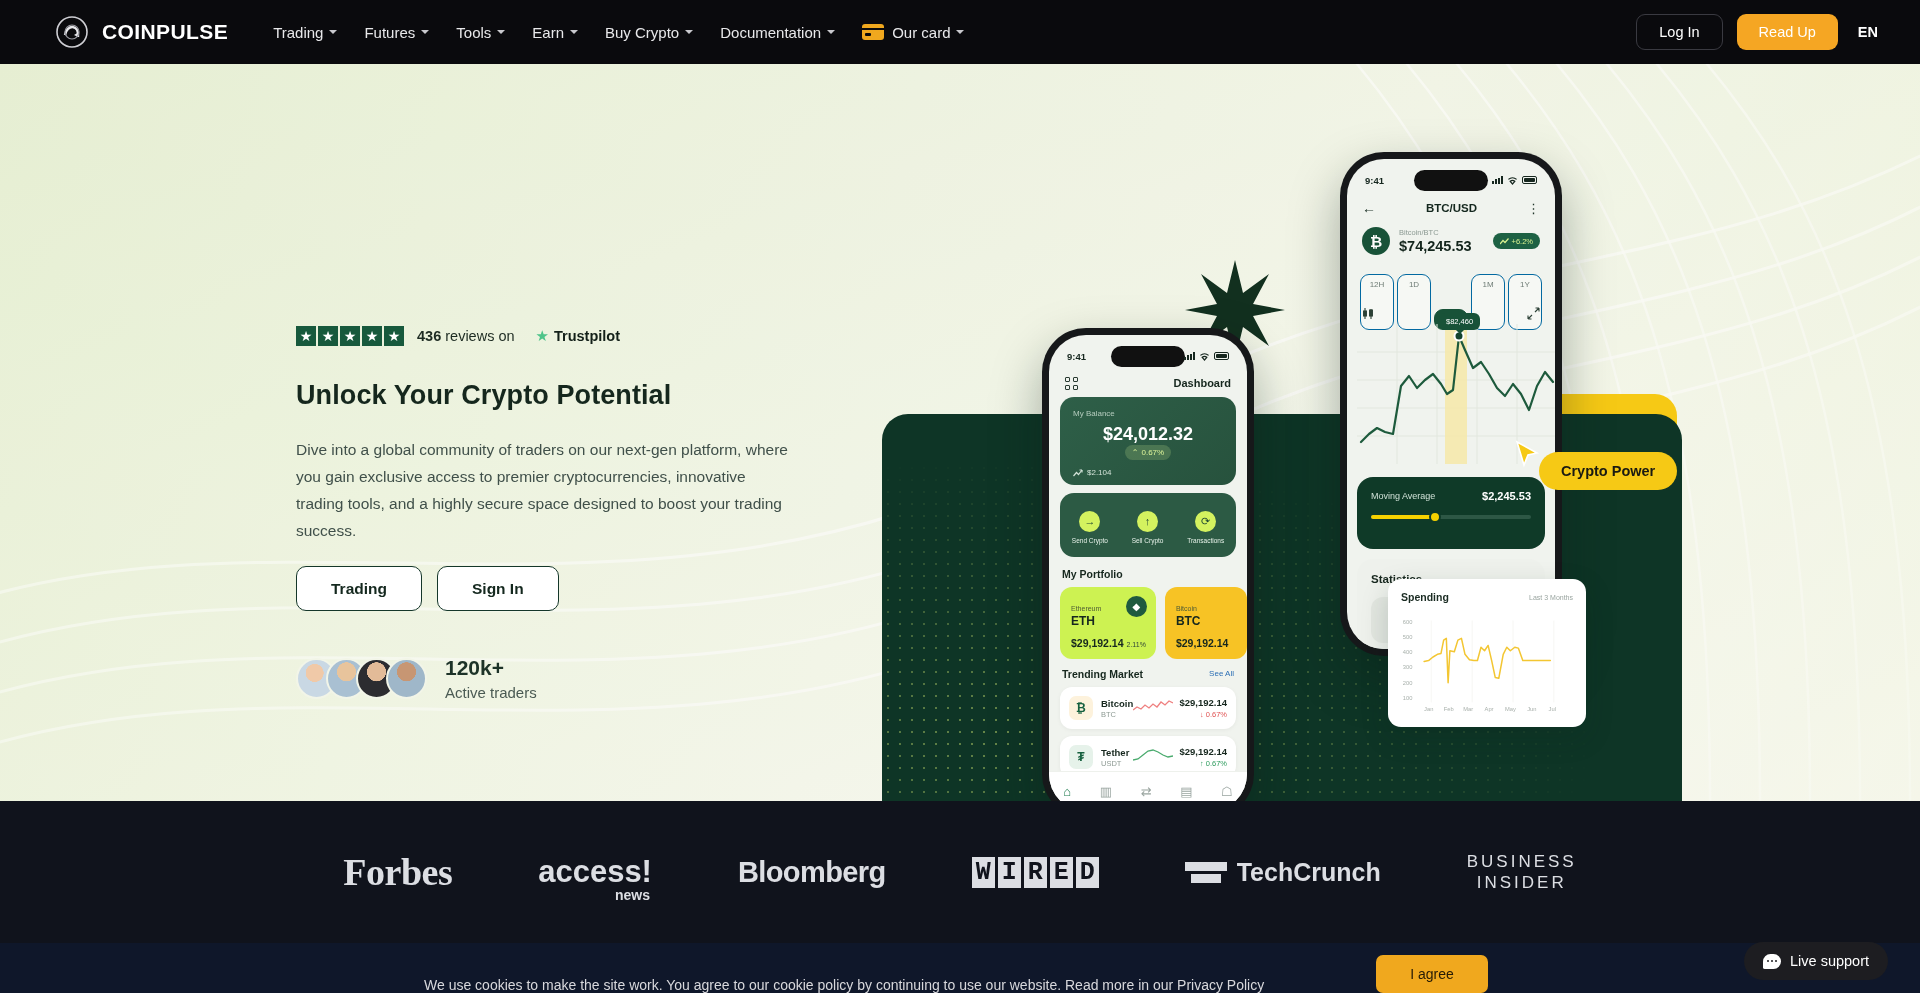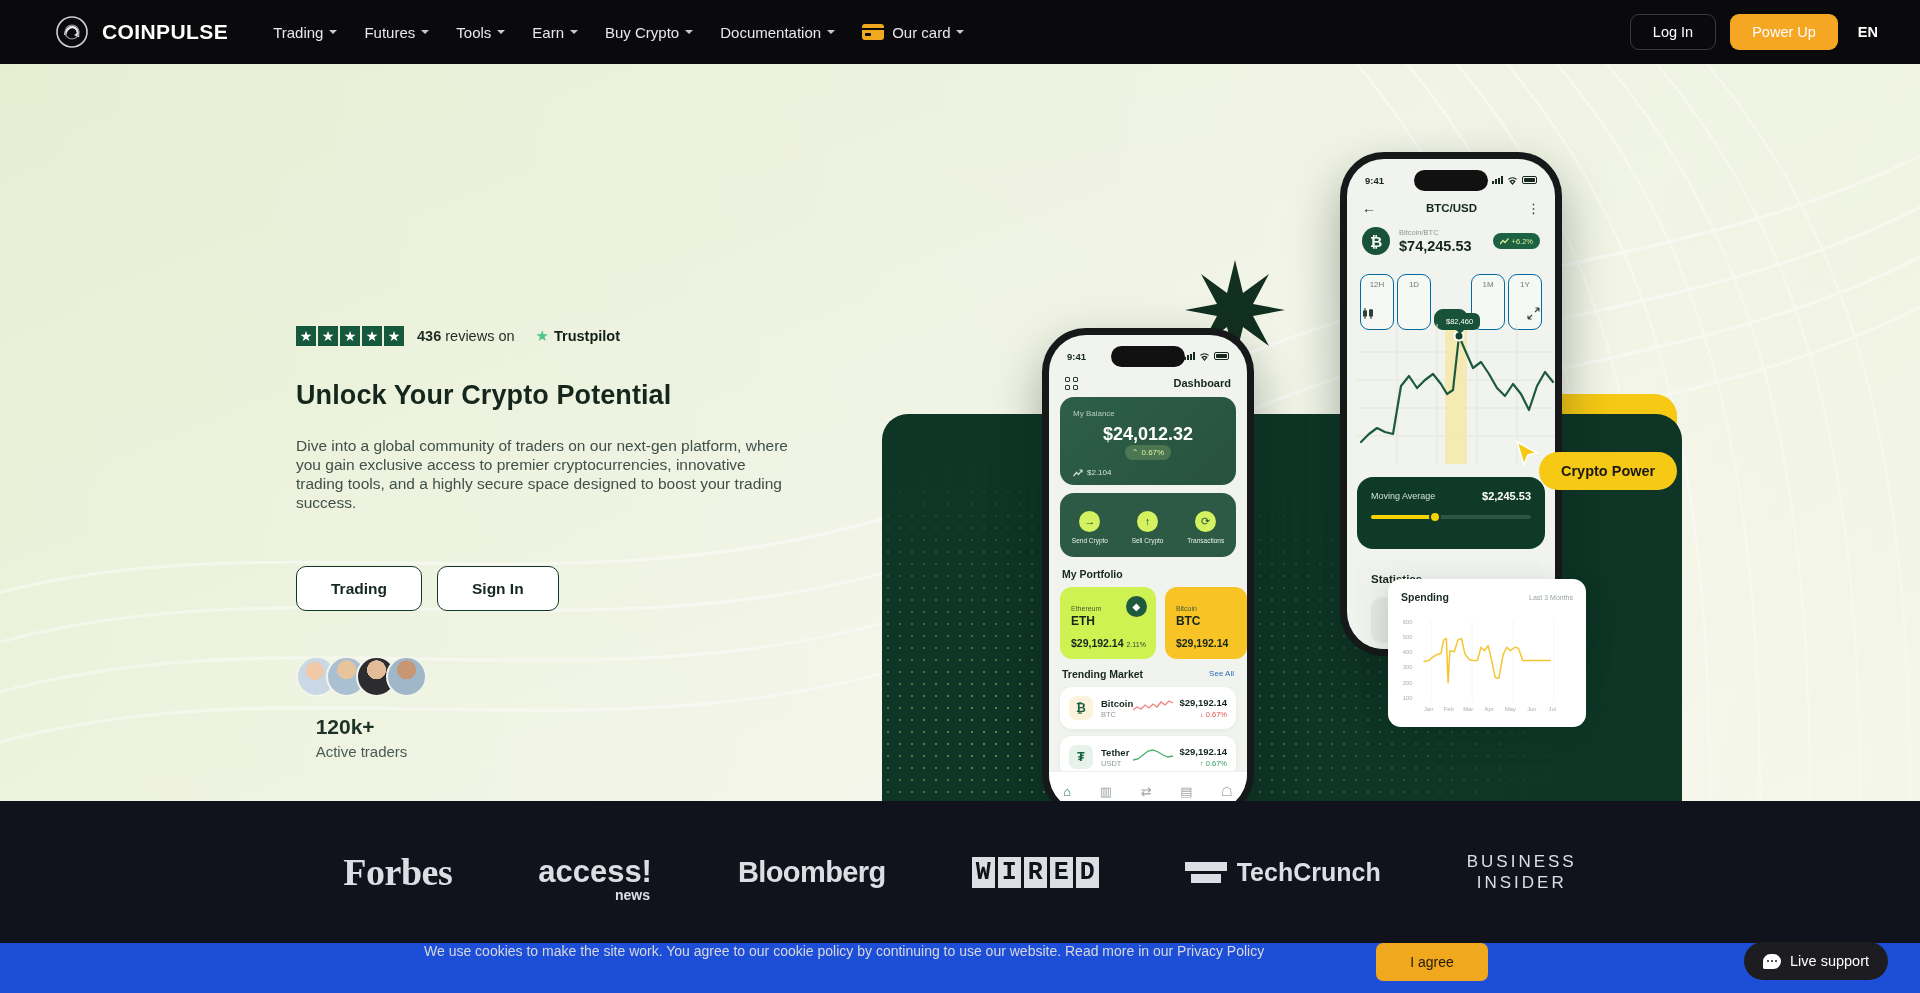--- a/index.html
+++ b/index.html
@@ -43,26 +43,26 @@
   .stars { display: flex; gap: 2px; }
   .star-box { width: 20px; height: 20px; background: #17593c; display: flex; align-items: center; justify-content: center; }
   .star-glyph { color: #fff; font-size: 14px; line-height: 1; }
   .tp-text { font-size: 14.5px; color: #1d2b22; }
   .tp-text b { font-weight: 700; }
   .tp-brand { display: flex; align-items: center; gap: 5px; margin-left: 8px; }
   .tp-brand-star { color: #4fc48a; font-size: 15px; }
   .tp-brand-name { font-size: 14.5px; font-weight: 700; color: #132019; }
 
   .hero-title { position: absolute; left: 296px; top: 316px; font-size: 27px; font-weight: 700; color: #15271d; letter-spacing: .1px; }
-  .hero-body { position: absolute; left: 296px; top: 372px; width: 500px; font-size: 15.5px; line-height: 19px; color: #40504a; }
+  .hero-body { position: absolute; left: 296px; top: 372px; width: 500px; font-size: 15.5px; line-height: 27px; color: #40504a; }
 
   .hero-btns { position: absolute; left: 296px; top: 502px; display: flex; gap: 15px; }
   .btn-hero { background: #fff; border: 1px solid #15372a; color: #14281e; font-size: 15.5px; font-weight: 700; padding: 0 34px; height: 45px; border-radius: 10px; cursor: pointer; font-family: inherit; }
 
-  .traders { position: absolute; left: 296px; top: 592px; display: flex; align-items: center; gap: 18px; flex-direction: column; }
+  .traders { position: absolute; left: 296px; top: 592px; display: flex; align-items: center; gap: 18px; }
   .avatars { display: flex; }
   .avatar { width: 41px; height: 41px; border-radius: 50%; border: 2px solid #f2f5e8; margin-left: -11px; background-size: cover; }
   .avatar:first-child { margin-left: 0; }
   .a1 { background: radial-gradient(circle at 45% 35%, #f0c9a8 0 28%, #c9d8e4 29% 100%); }
   .a2 { background: radial-gradient(circle at 50% 32%, #e8c49c 0 30%, #a9c0d2 31% 100%); }
   .a3 { background: radial-gradient(circle at 50% 32%, #e3bb98 0 30%, #2c2c30 31% 100%); }
   .a4 { background: radial-gradient(circle at 50% 32%, #c79673 0 30%, #9fb7c9 31% 100%); }
   .traders-num { font-size: 21px; font-weight: 700; color: #1d3328; }
   .traders-lbl { font-size: 15px; color: #4a5a53; margin-top: 4px; }
 
@@ -184,21 +184,21 @@
   .p-wired { display: flex; gap: 3px; }
   .p-wired span { background: #e7e9ee; color: #10131c; font-family: "Liberation Mono", monospace; font-weight: 700; font-size: 25px; padding: 1px 4px; }
   .p-tc { display: flex; align-items: center; gap: 10px; font-size: 25px; font-weight: 700; }
   .tc-mark { display: flex; flex-direction: column; gap: 3px; }
   .tc-mark i { display: block; background: #e7e9ee; height: 9px; }
   .tc-mark i:nth-child(1) { width: 42px; }
   .tc-mark i:nth-child(2) { width: 30px; margin-left: 6px; }
   .p-bi { font-size: 17px; letter-spacing: 3px; line-height: 21px; text-align: center; }
 
   
-  .cookie { position: absolute; bottom: 0; left: 0; width: 1920px; height: 50px; background: #1d4ed8; display: flex; align-items: flex-start; z-index: 70; }
+  .cookie { position: absolute; bottom: 0; left: 0; width: 1920px; height: 50px; background: #0f172a; display: flex; align-items: flex-end; z-index: 70; }
   .cookie-text { color: #d8d8dc; font-size: 14px; margin-left: 424px; }
   .cookie-btn { margin-left: 112px; background: #f0a81e; color: #241a05; font-size: 14px; border: none; padding: 11px 34px; border-radius: 7px; cursor: pointer; font-family: inherit; }
   .live-support { position: absolute; right: 32px; bottom: 13px; background: #1d1d21; color: #fff; font-size: 14.5px; padding: 11px 19px; border-radius: 22px; display: flex; align-items: center; gap: 9px; cursor: pointer; z-index: 80; }
   .chat-bub { width: 18px; height: 15px; background: #fff; border-radius: 8px 8px 8px 2px; display: flex; align-items: center; justify-content: center; gap: 1.6px; }
   .chat-bub i { width: 2.4px; height: 2.4px; border-radius: 50%; background: #1d1d21; display: block; }
 </style>
 </head>
 <body>
 
 <div class="page">
@@ -241,21 +241,21 @@
           <i class="caret"></i>
         </div>
       <div class="nav-item">
           <span class="card-icon"></span>
           <span>Our card</span>
           <i class="caret"></i>
         </div>
     </div>
     <div class="nav-right">
       <button class="btn-login">Log In</button>
-      <button class="btn-signup">Power Up</button>
+      <button class="btn-signup">Read Up</button>
       <span class="lang">EN</span>
     </div>
   </nav>
 
   <section class="hero">
     <svg class="hero-swoosh" viewBox="0 0 1920 737" preserveAspectRatio="none">
       <defs>
         <linearGradient id="hg" x1="0" y1="0" x2="1" y2="1">
           <stop offset="0%" stop-color="#e4eed0"></stop>
             <stop offset="100%" stop-color="#fbfbf4"></stop>

